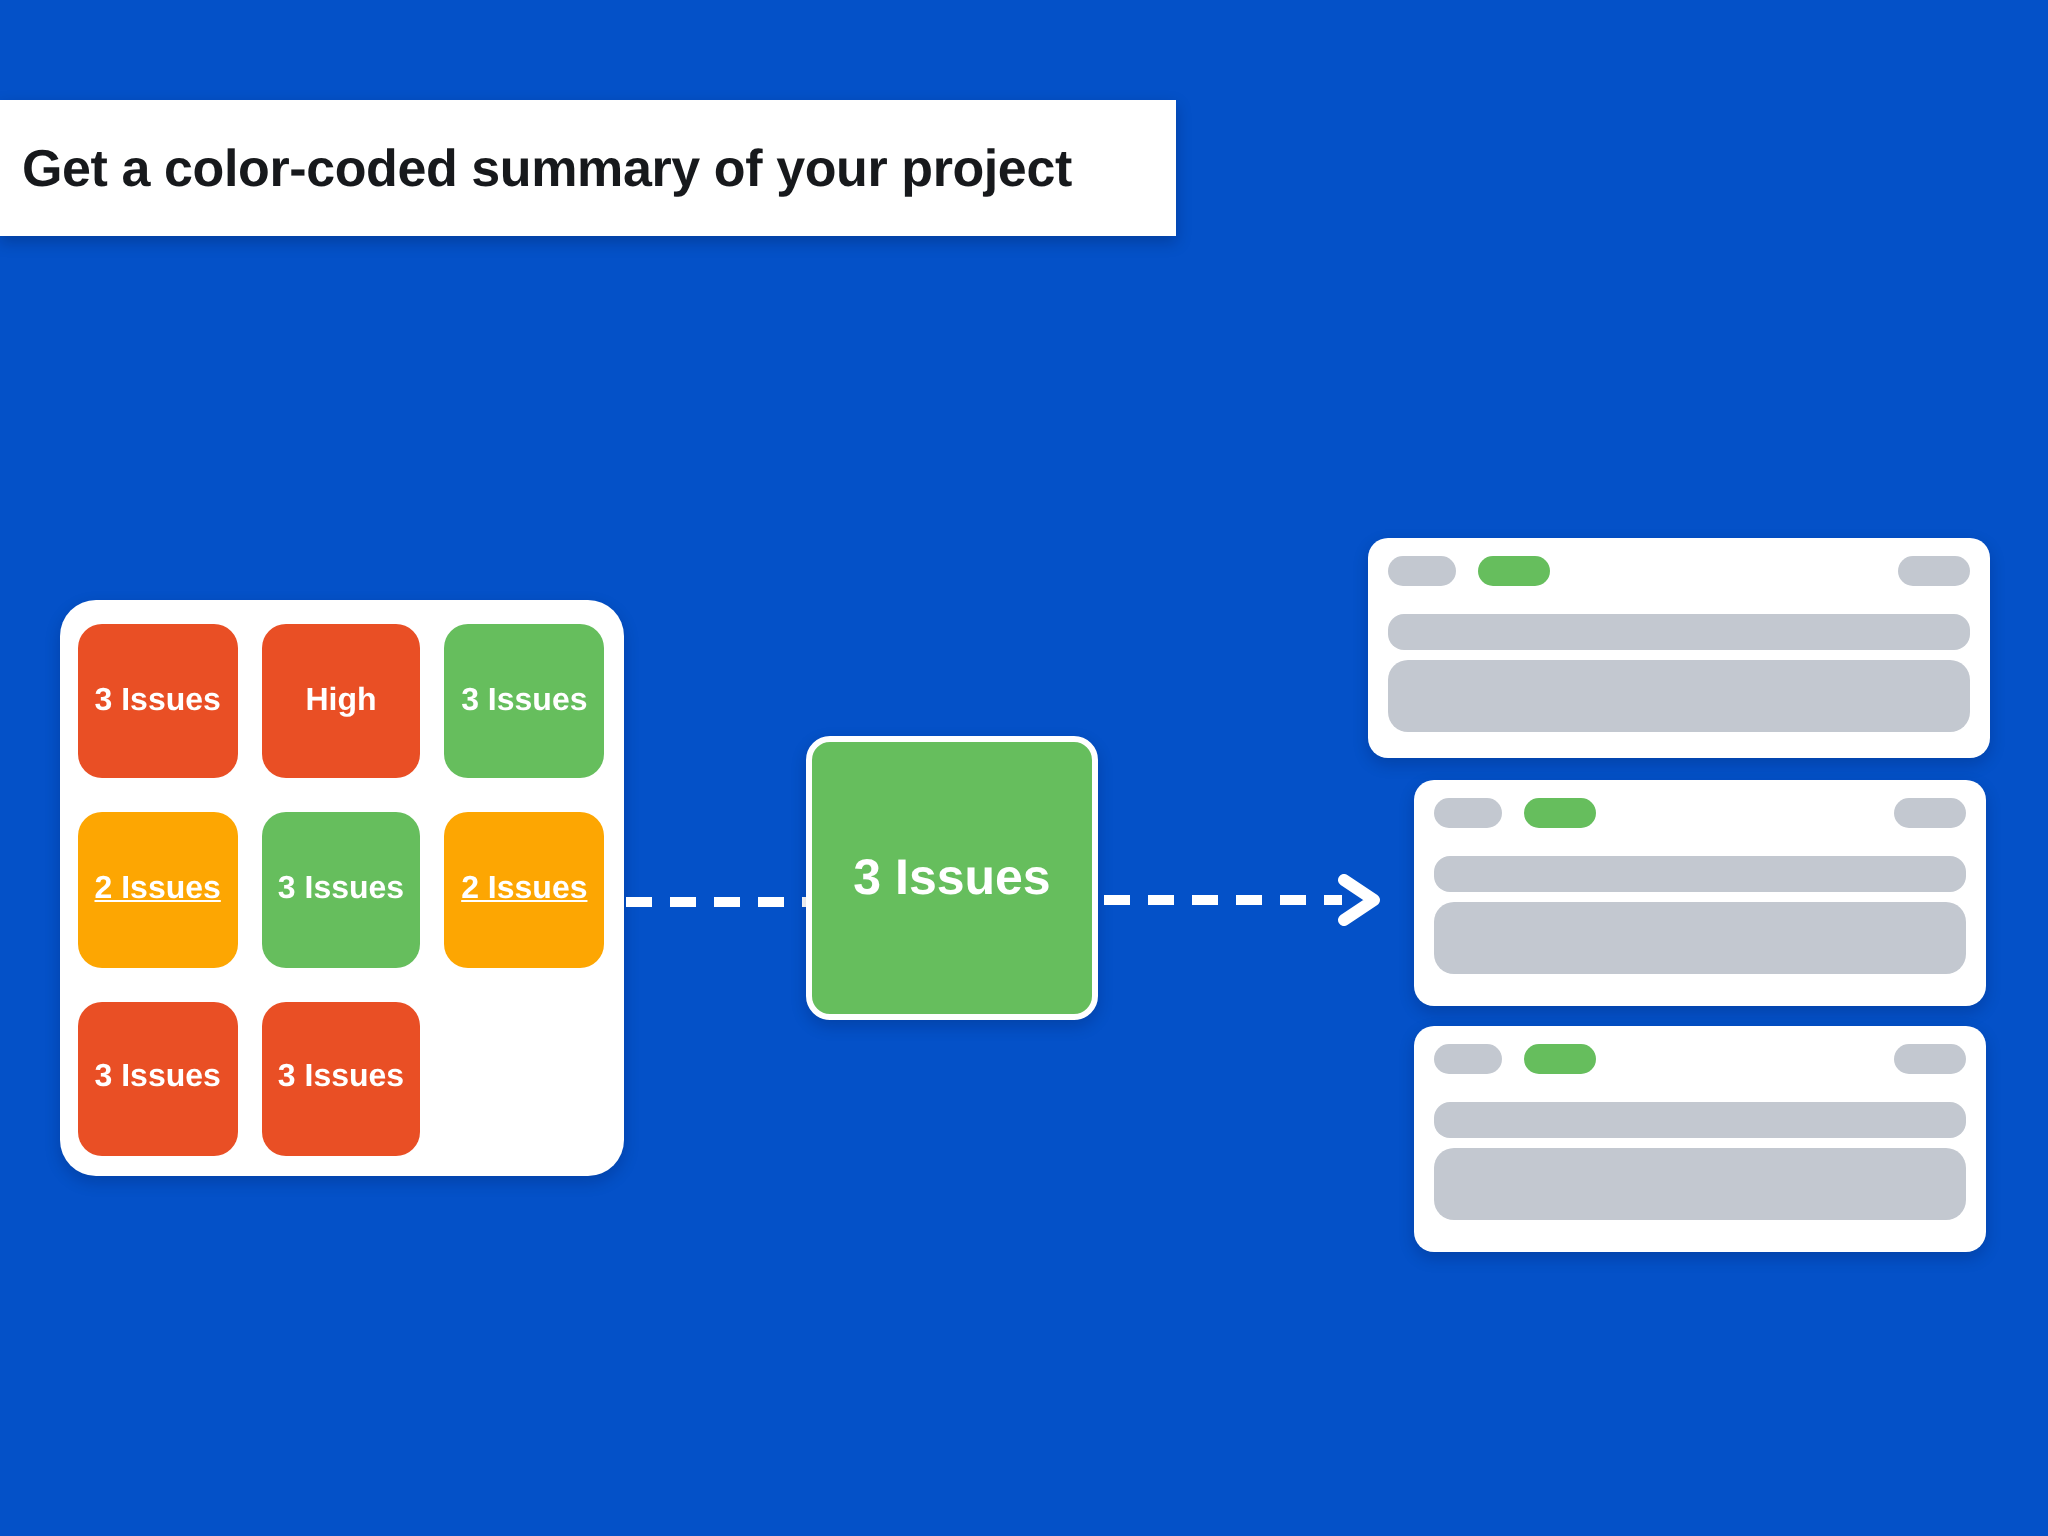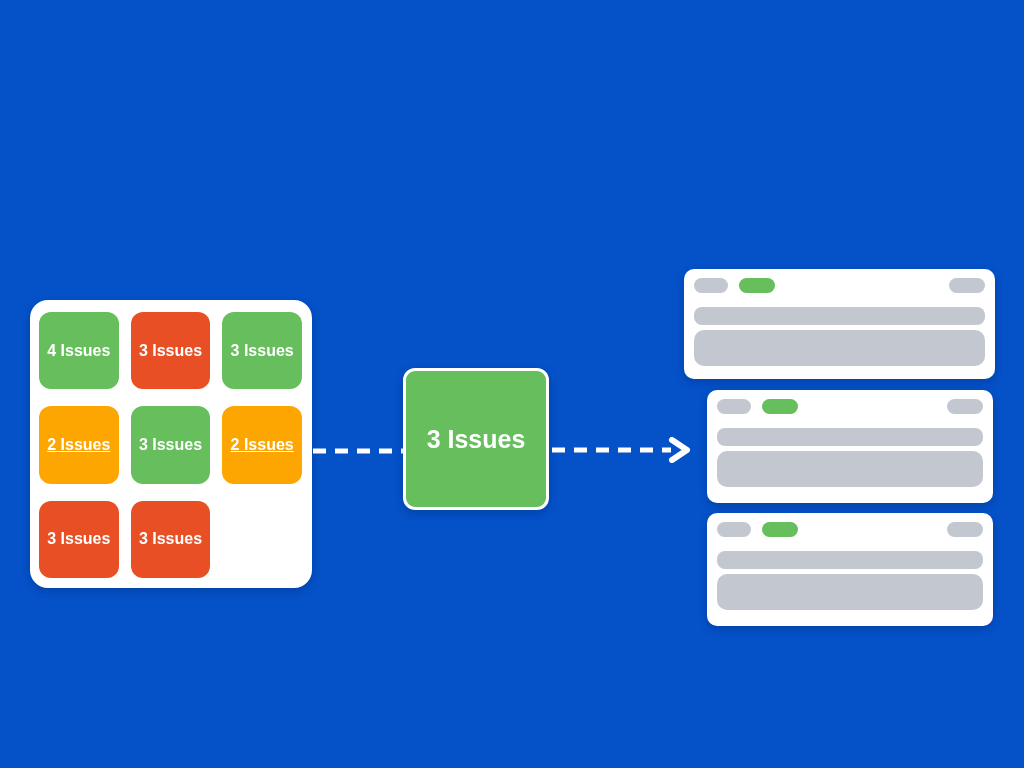--- a/index.html
+++ b/index.html
@@ -77,24 +77,27 @@
   .pill.p3{width:36px;}
   .bar{background:var(--gray);}
   .bar[data-variant="line"]{height:18px;border-radius:8px;margin-bottom:5px;}
   .bar[data-variant="block"]{height:36px;border-radius:10px;}
 </style>
 </head>
 <body>
 
 <div class="stage">
 
+  <div class="banner">
+    <h1>Get a color-coded summary of your project</h1>
+  </div>
 
   <div class="grid-panel">
-    <div class="tile" data-color="green">4 Issues</div>
     <div class="tile" data-color="red">3 Issues</div>
+    <div class="tile" data-color="red">High</div>
     <div class="tile" data-color="green">3 Issues</div>
     <div class="tile" data-color="orange">2 Issues</div>
     <div class="tile" data-color="green">3 Issues</div>
     <div class="tile" data-color="orange">2 Issues</div>
     <div class="tile" data-color="red">3 Issues</div>
     <div class="tile" data-color="red">3 Issues</div>
   </div>
 
   <svg class="arrow arrow-left" width="92" height="10" viewBox="0 0 92 10">
     <line x1="0" y1="5" x2="92" y2="5" stroke="#FFFFFF" stroke-width="5" stroke-dasharray="13 9"></line>

